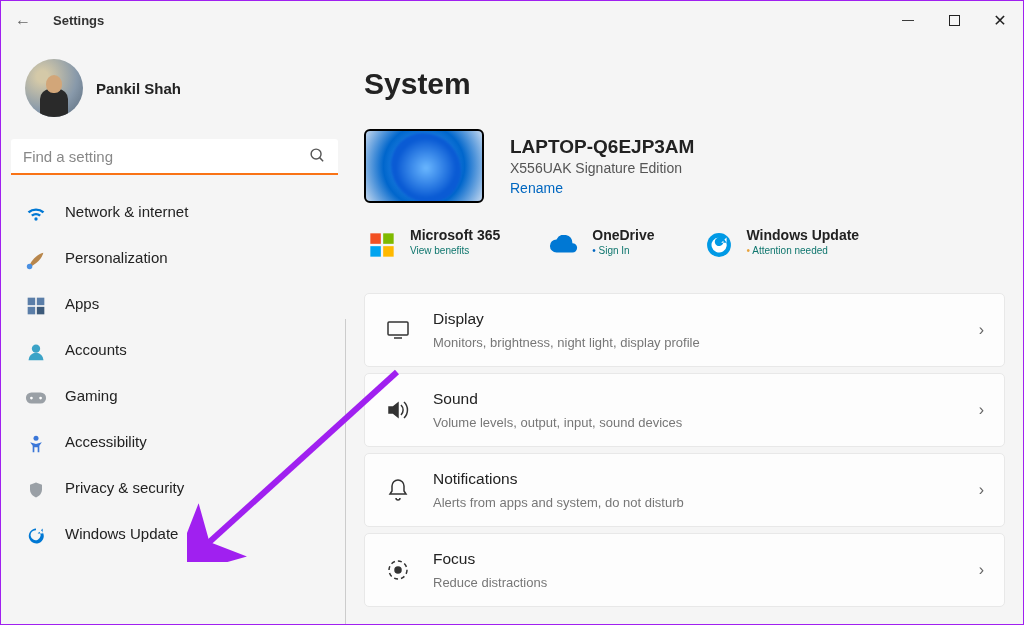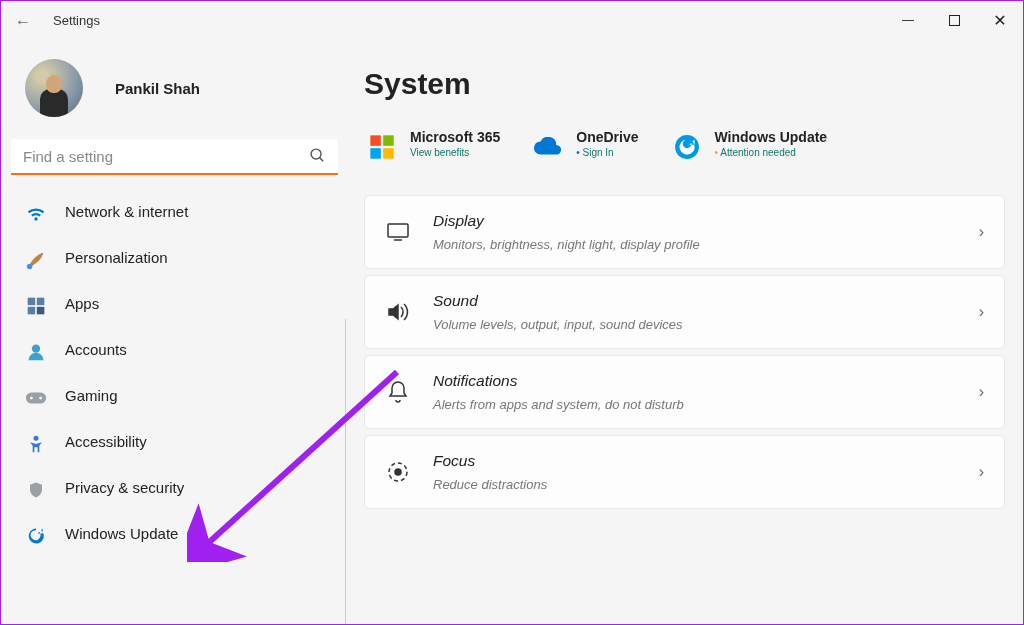--- a/index.html
+++ b/index.html
@@ -29,20 +29,21 @@
       gap: 22px;
     }
     .back-arrow {
       font-size: 16px;
       color: #666;
       cursor: pointer;
     }
     .title-label {
       font-size: 13px;
       color: #333;
+      font-weight: bold;
     }
     .win-controls {
       display: flex;
     }
     .win-btn {
       width: 46px;
       height: 38px;
       display: flex;
       align-items: center;
       justify-content: center;
@@ -58,21 +59,21 @@
     .sidebar {
       width: 345px;
       padding: 14px 8px 0 10px;
       display: flex;
       flex-direction: column;
       position: relative;
     }
     .profile {
       display: flex;
       align-items: center;
-      gap: 32px;
+      gap: 13px;
       padding: 6px 14px 20px 14px;
     }
     .avatar {
       width: 58px;
       height: 58px;
       border-radius: 50%;
       background: radial-gradient(circle at 30% 30%, #d4c9a8 10%, #8899aa 60%, #556677 100%);
       position: relative;
       overflow: hidden;
     }
@@ -204,21 +205,21 @@
     .rename-link {
       font-size: 14px;
       color: #0067c0;
       margin-top: 4px;
       display: inline-block;
       cursor: pointer;
     }
     .cloud-row {
       display: flex;
       align-items: flex-start;
-      gap: 30px;
+      gap: 46px;
       margin-bottom: 30px;
     }
     .cloud-item {
       display: flex;
       align-items: flex-start;
       gap: 10px;
     }
     .cloud-icon {
       width: 36px;
       height: 36px;
@@ -259,21 +260,21 @@
       cursor: pointer;
     }
     .si-icon {
       width: 26px;
       height: 26px;
       display: flex;
       align-items: center;
       justify-content: center;
       color: #333;
     }
-    .si-text { flex: 1; font-style: italic; }
+    .si-text { flex: 1; }
     .si-title {
       font-size: 15.5px;
       color: #222;
     }
     .si-sub {
       font-size: 13px;
       color: #777;
       margin-top: 7px;
     }
     .chev {
@@ -409,20 +410,28 @@
           </span>
         <span>Windows Update</span>
       </div>
     </nav>
     <div class="divider-v"></div>
   </aside>
 
   <main class="main">
     <h1 class="page-title">System</h1>
 
+    <div class="device-row">
+      <div class="device-thumb"></div>
+      <div class="device-info">
+        <h3>LAPTOP-Q6EJP3AM</h3>
+        <div class="subtitle">X556UAK Signature Edition</div>
+        <span class="rename-link">Rename</span>
+      </div>
+    </div>
 
     <div class="cloud-row">
       <div class="cloud-item">
         <span class="cloud-icon">
           <svg width="28" height="28" viewBox="0 0 24 24">
               <rect x="2" y="2" width="9" height="9" fill="#f25022"></rect>
               <rect x="13" y="2" width="9" height="9" fill="#7fba00"></rect>
               <rect x="2" y="13" width="9" height="9" fill="#00a4ef"></rect>
               <rect x="13" y="13" width="9" height="9" fill="#ffb900"></rect>
             </svg>

